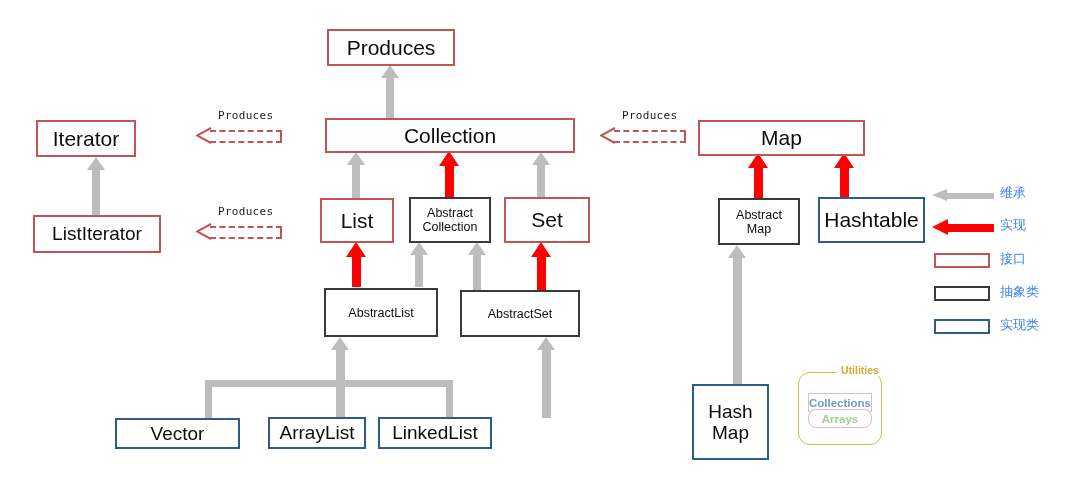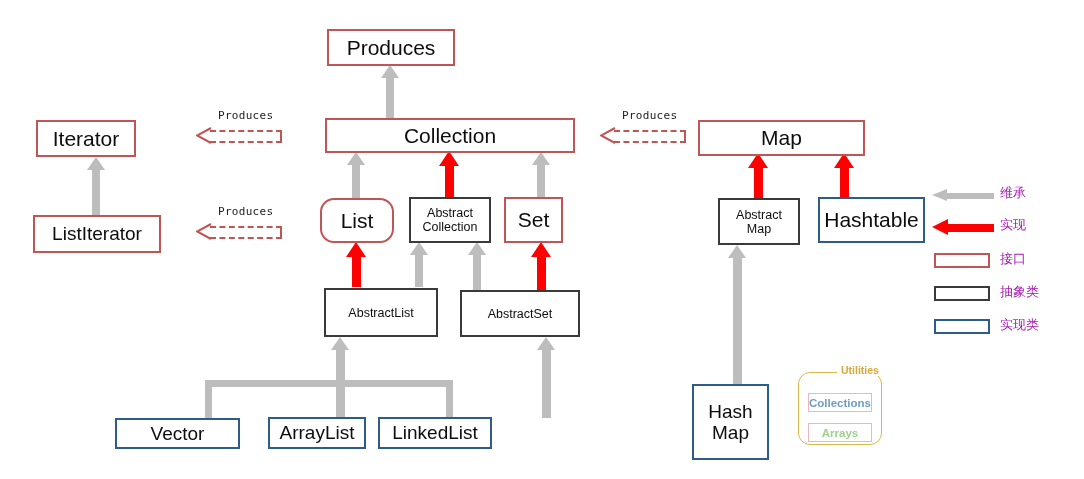--- a/index.html
+++ b/index.html
@@ -109,28 +109,28 @@
     height:19px;
     border:1.4px solid #f2b4bc;
     background:#fff;
     display:flex;
     align-items:center;
     justify-content:center;
     font-size:11.5px;
     font-weight:bold;
   }
   .ubox.collections{ top:20px; color:#6c9ec4; }
-  .ubox.arrays{ top:50px; color:#9ed18c; }
+  .ubox.arrays{ top:36px; color:#9ed18c;border-radius:8px; }
 
   
   #legend{ position:absolute; left:930px; top:182px; width:150px; z-index:8; }
   .lrow{ position:absolute; left:0; width:150px; height:26px; }
   .lrow .lg-label{
     position:absolute; left:70px; top:2px;
-    font-size:13px; color:#a21caf;
+    font-size:13px; color:#3b82f6;
     font-family:"DejaVu Sans","Liberation Sans",sans-serif;
     white-space:nowrap;
   }
   .lg-arrow{ position:absolute; left:2px; top:7px; width:62px; height:12px; }
   .lg-arrow .shaft{ position:absolute; left:14px; top:3.5px; width:48px; height:6px; }
   .lg-arrow .head{
     position:absolute; left:0; top:0;
     width:0;height:0;
     border-top:6px solid transparent;
     border-bottom:6px solid transparent;
@@ -229,24 +229,24 @@
           <polyline points="15,1 1,8.5 15,16" fill="none" stroke="#bf5555" stroke-width="2"></polyline>
         </svg>
     </span>
   </div>
 
   <div class="node iface big" style="left:327px;top:29px;width:128px;height:37px;">Produces</div>
   <div class="node iface big" style="left:325px;top:118px;width:250px;height:35px;">Collection</div>
   <div class="node iface big" style="left:36px;top:120px;width:100px;height:37px;">Iterator</div>
   <div class="node iface mid" style="left:33px;top:215px;width:128px;height:38px;">ListIterator</div>
 
-  <div class="node iface big" style="left:320px;top:198px;width:74px;height:45px;border-radius:14px;">List</div>
+  <div class="node iface big" style="left:320px;top:198px;width:74px;height:45px;">List</div>
   <div class="node abs small" style="left:409px;top:197px;width:82px;height:46px;">Abstract
 Collection</div>
-  <div class="node iface big" style="left:504px;top:197px;width:59px;height:46px;">Set</div>
+  <div class="node iface big" style="left:504px;top:197px;width:86px;height:46px;">Set</div>
 
   <div class="node abs small" style="left:324px;top:288px;width:114px;height:49px;">AbstractList</div>
   <div class="node abs small" style="left:460px;top:290px;width:120px;height:47px;">AbstractSet</div>
 
   <div class="node impl mid" style="left:115px;top:418px;width:125px;height:31px;">Vector</div>
   <div class="node impl mid" style="left:268px;top:417px;width:98px;height:32px;">ArrayList</div>
   <div class="node impl mid" style="left:378px;top:417px;width:114px;height:32px;">LinkedList</div>
 
   <div class="node iface big" style="left:698px;top:120px;width:167px;height:36px;">Map</div>
   <div class="node abs small" style="left:718px;top:198px;width:82px;height:47px;">Abstract

